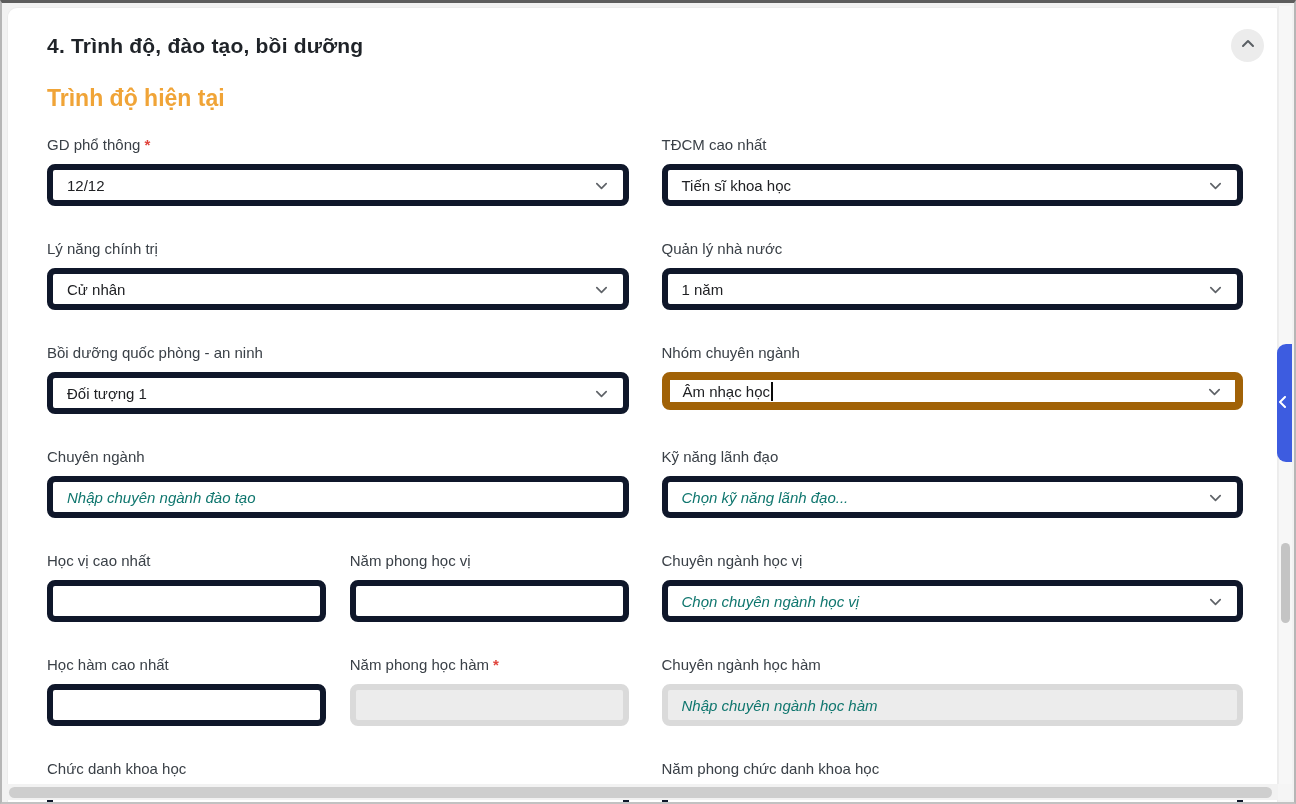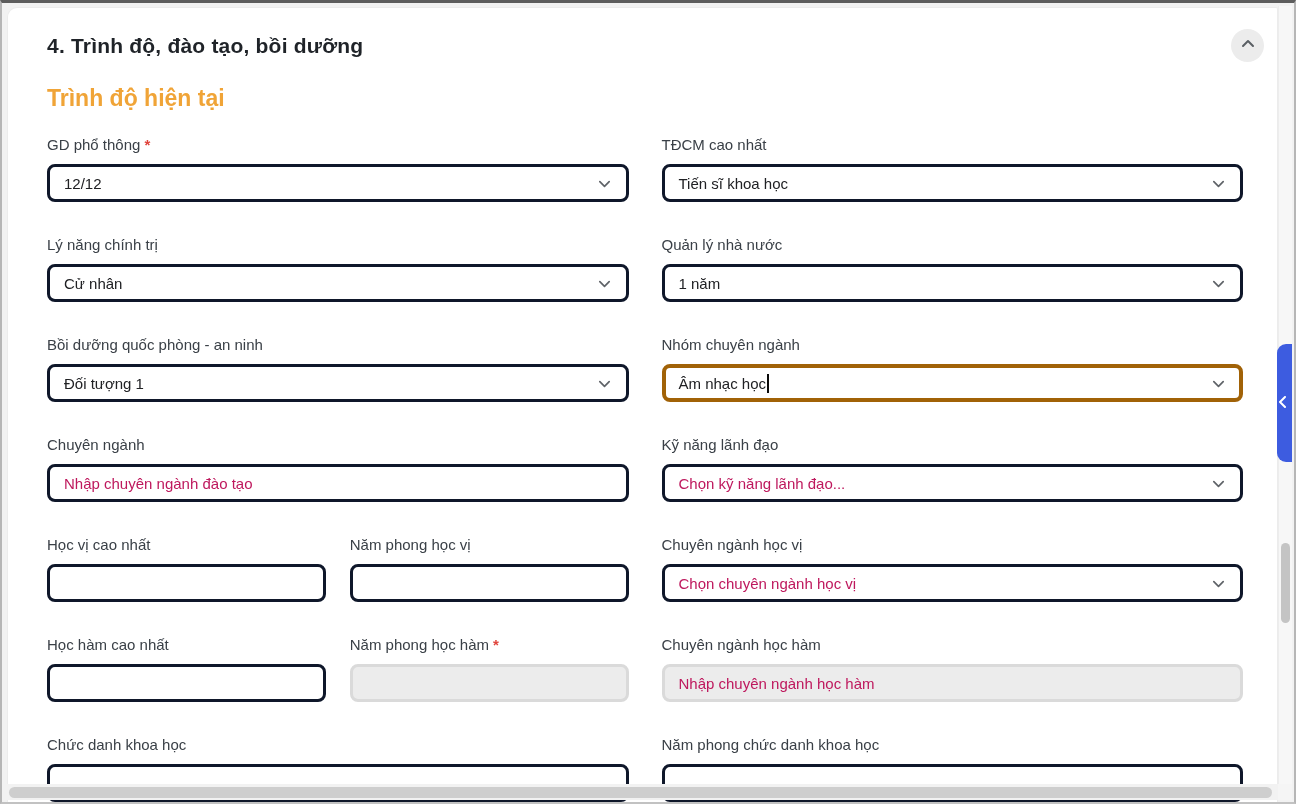--- a/index.html
+++ b/index.html
@@ -17,29 +17,29 @@
   .section-title { font-size:21px; font-weight:bold; color:#1f2328; letter-spacing:.2px; }
   .sub-title { margin-top:27px; font-size:23px; font-weight:bold; color:#f0a437; }
 
   .form { margin-top:23px; width:1196px; display:grid; grid-template-columns:1fr 1fr; column-gap:26px; row-gap:19px;gap:33px; }
   .cell {}
   .cell .split { display:grid; grid-template-columns:1fr 1fr; column-gap:24px; }
 
   .lbl { display:block; font-size:15px; color:#3a4047; margin-bottom:9px; line-height:20px; }
   .req { color:#e0443c; margin-left:4px; font-weight:bold; }
 
-  .field { height:38px; width:100%; border:3px solid #0f172a; border-radius:8px; background:#fff;
+  .field { height:38px; width:100%; border:6px solid #0f172a; border-radius:8px; background:#fff;
            display:flex; align-items:center; padding:15px 14px; font-size:15px; color:#202124;
            font-family:inherit; }
   .field.sel { justify-content:space-between; cursor:pointer; }
   .field .val { white-space:nowrap; }
   .field .chev { flex:0 0 auto; margin-left:8px; display:flex; align-items:center; }
-  .field.ph .val, input.field::placeholder { color:#be185d; opacity:1; }
+  .field.ph .val, input.field::placeholder { color:#0f766e; opacity:1;font-style:italic; }
   .field.disabled { background:#ececec; border-color:#dadada; }
-  .field.focused { border:4px solid #a16207; padding:0 13px; }
+  .field.focused { border:8px solid #a16207; padding:0 13px; }
   input.field { outline:none; }
   .caret { width:1.5px; height:19px; background:#0a0a0a; margin-left:1px; }
 
   .collapse-btn { position:absolute; top:21px; right:13px; width:33px; height:33px; border-radius:50%;
                   background:#ececec; border:none; display:flex; align-items:center; justify-content:center;
                   cursor:pointer; }
 
   
   .drawer-handle { position:absolute; top:341px; right:2px; width:15px; height:118px; background:#3d5ce0;
                    border-radius:9px 0 0 9px; cursor:pointer; display:flex; align-items:center; z-index:30; }

